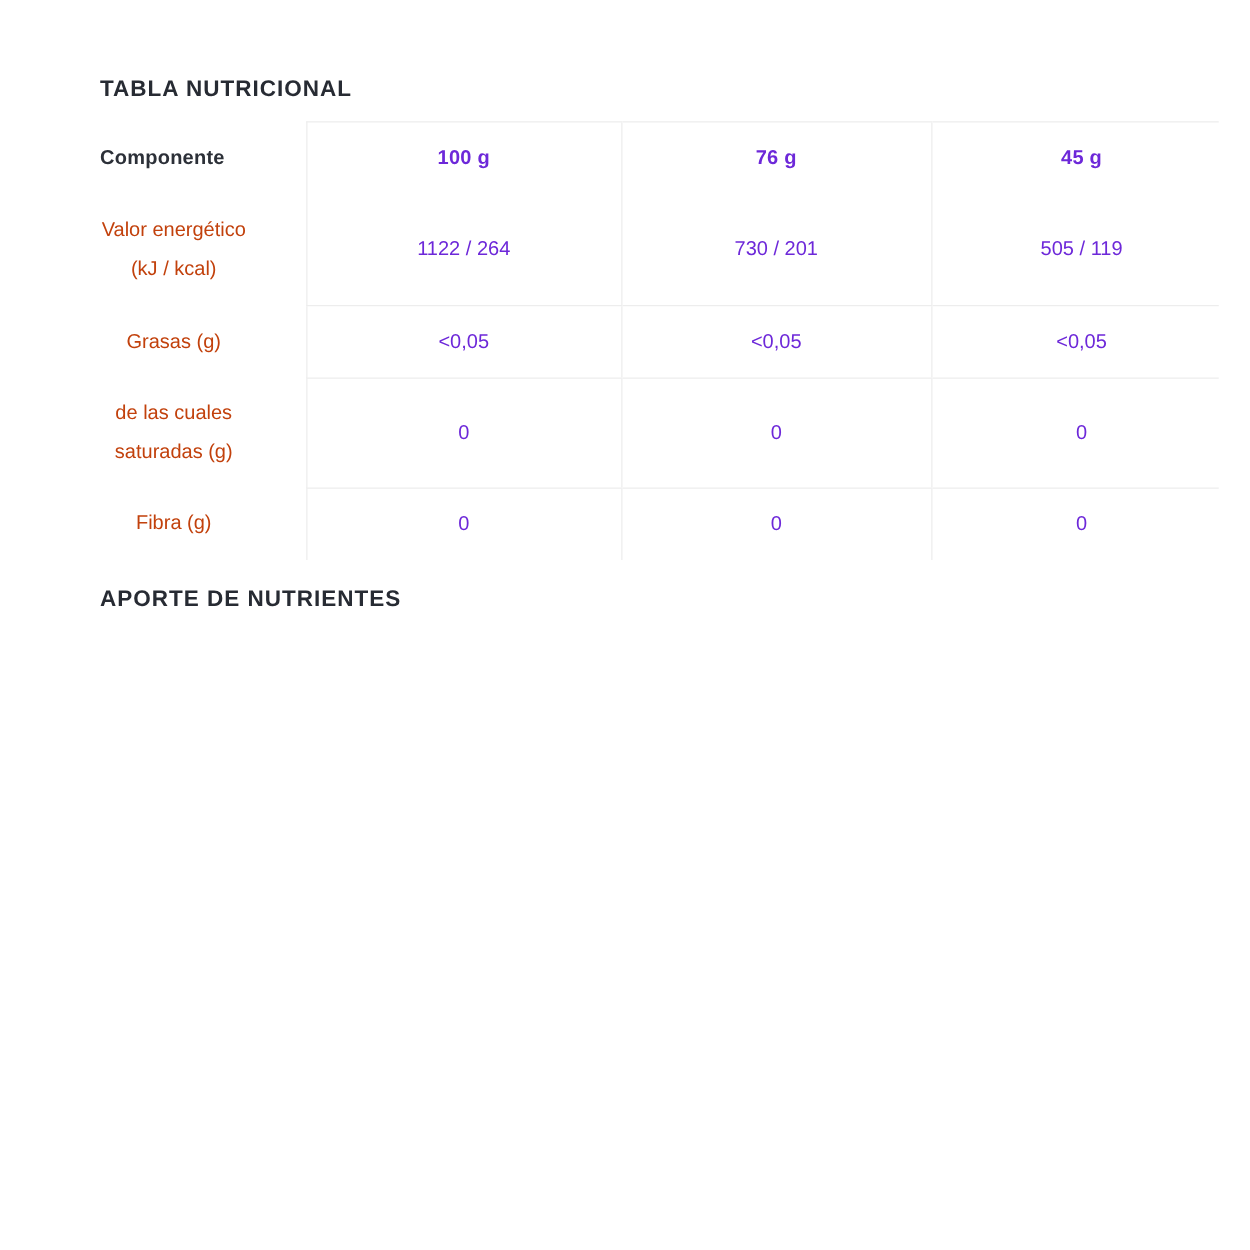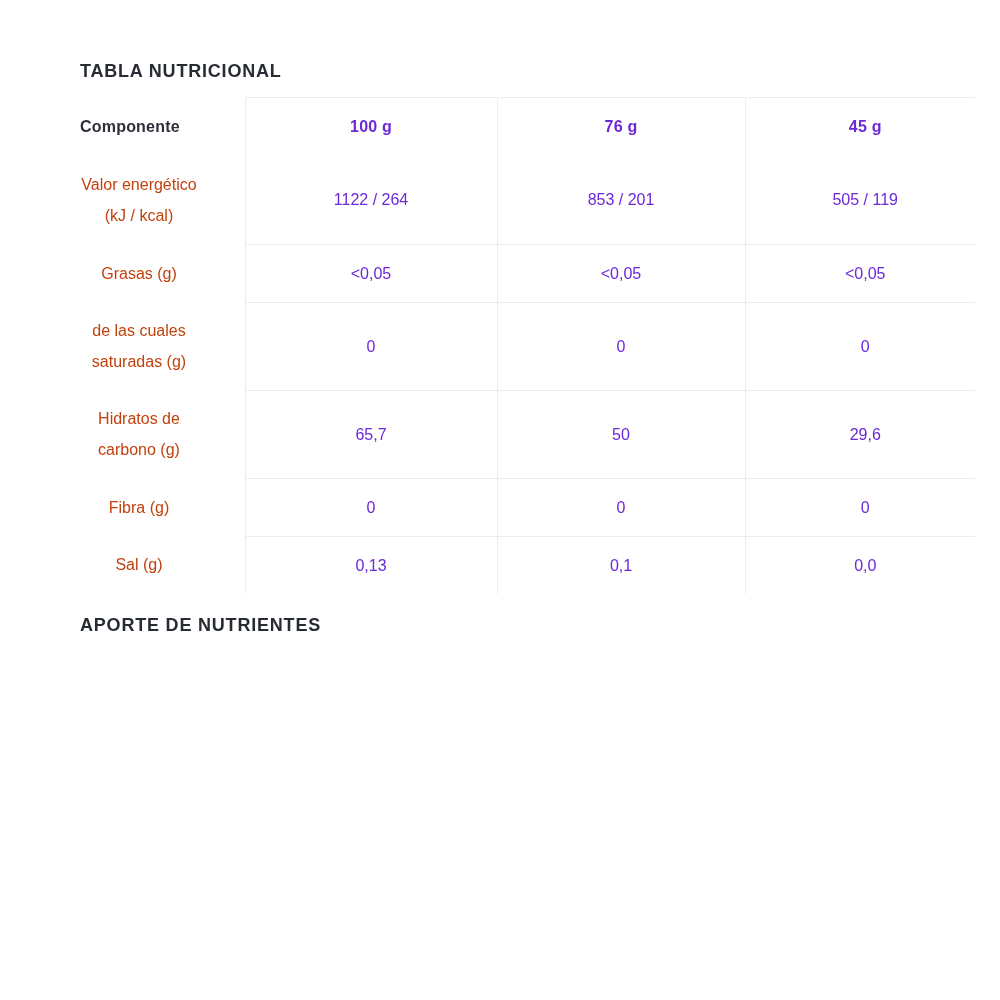--- a/index.html
+++ b/index.html
@@ -85,62 +85,46 @@
         <th class="head-cell value-cell">76 g</th>
         <th class="head-cell value-cell">45 g</th>
       </tr>
     </thead>
     <tbody>
       <tr>
         <td class="label-cell">
           <div class="wrap">Valor energético (kJ / kcal)</div>
         </td>
         <td class="value-cell">1122 / 264</td>
-        <td class="value-cell">853 / 201</td>
+        <td class="value-cell">730 / 201</td>
         <td class="value-cell">505 / 119</td>
       </tr>
       <tr>
         <td class="label-cell">
           <div class="wrap">Grasas (g)</div>
         </td>
         <td class="value-cell">&lt;0,05</td>
         <td class="value-cell">&lt;0,05</td>
         <td class="value-cell">&lt;0,05</td>
       </tr>
       <tr>
         <td class="label-cell">
           <div class="wrap">de las cuales saturadas (g)</div>
         </td>
         <td class="value-cell">0</td>
         <td class="value-cell">0</td>
         <td class="value-cell">0</td>
       </tr>
       <tr>
         <td class="label-cell">
-          <div class="wrap">Hidratos de carbono (g)</div>
-        </td>
-        <td class="value-cell">65,7</td>
-        <td class="value-cell">50</td>
-        <td class="value-cell">29,6</td>
-      </tr>
-      <tr>
-        <td class="label-cell">
           <div class="wrap">Fibra (g)</div>
         </td>
         <td class="value-cell">0</td>
         <td class="value-cell">0</td>
         <td class="value-cell">0</td>
-      </tr>
-      <tr>
-        <td class="label-cell">
-          <div class="wrap">Sal (g)</div>
-        </td>
-        <td class="value-cell">0,13</td>
-        <td class="value-cell">0,1</td>
-        <td class="value-cell">0,0</td>
       </tr>
     </tbody>
   </table>
 
   <div class="section-title title-2">APORTE DE NUTRIENTES</div>
 
 
 </div>
 
 </body></html>

